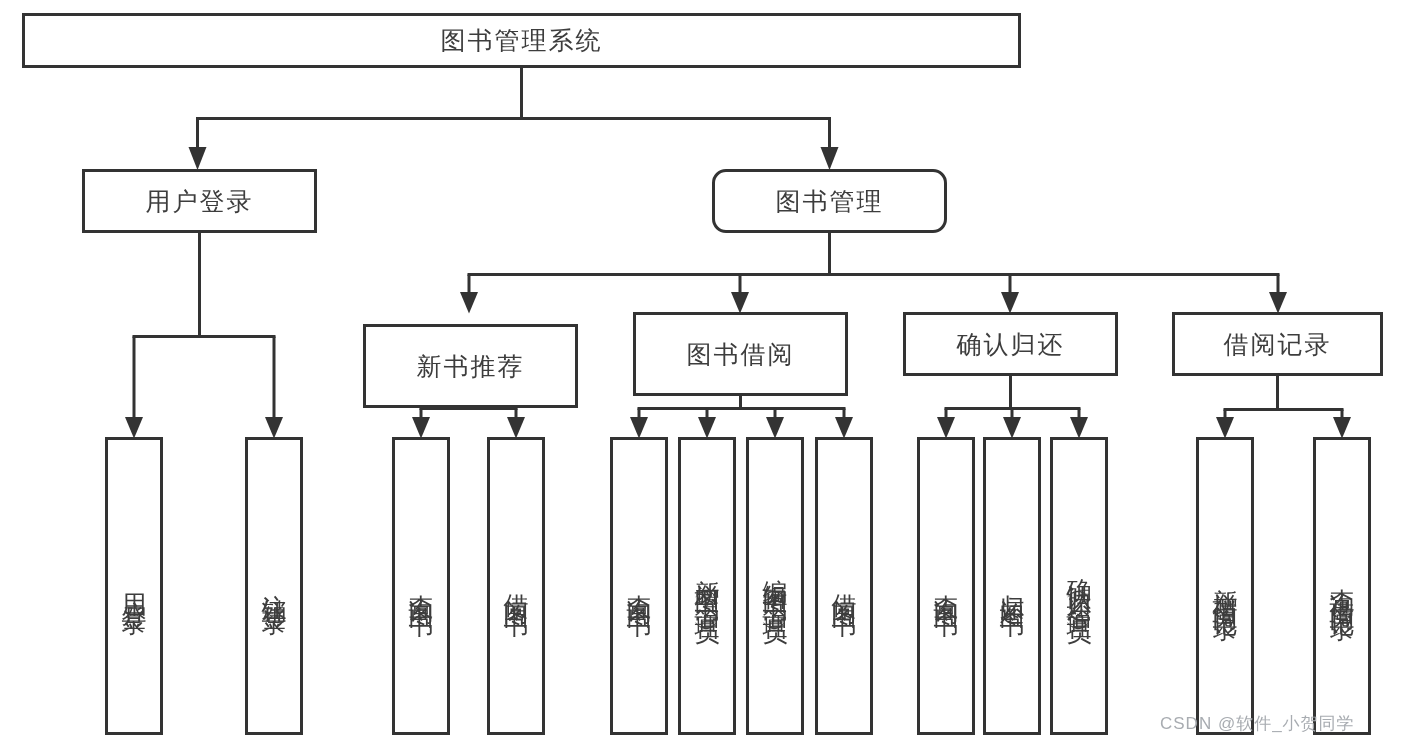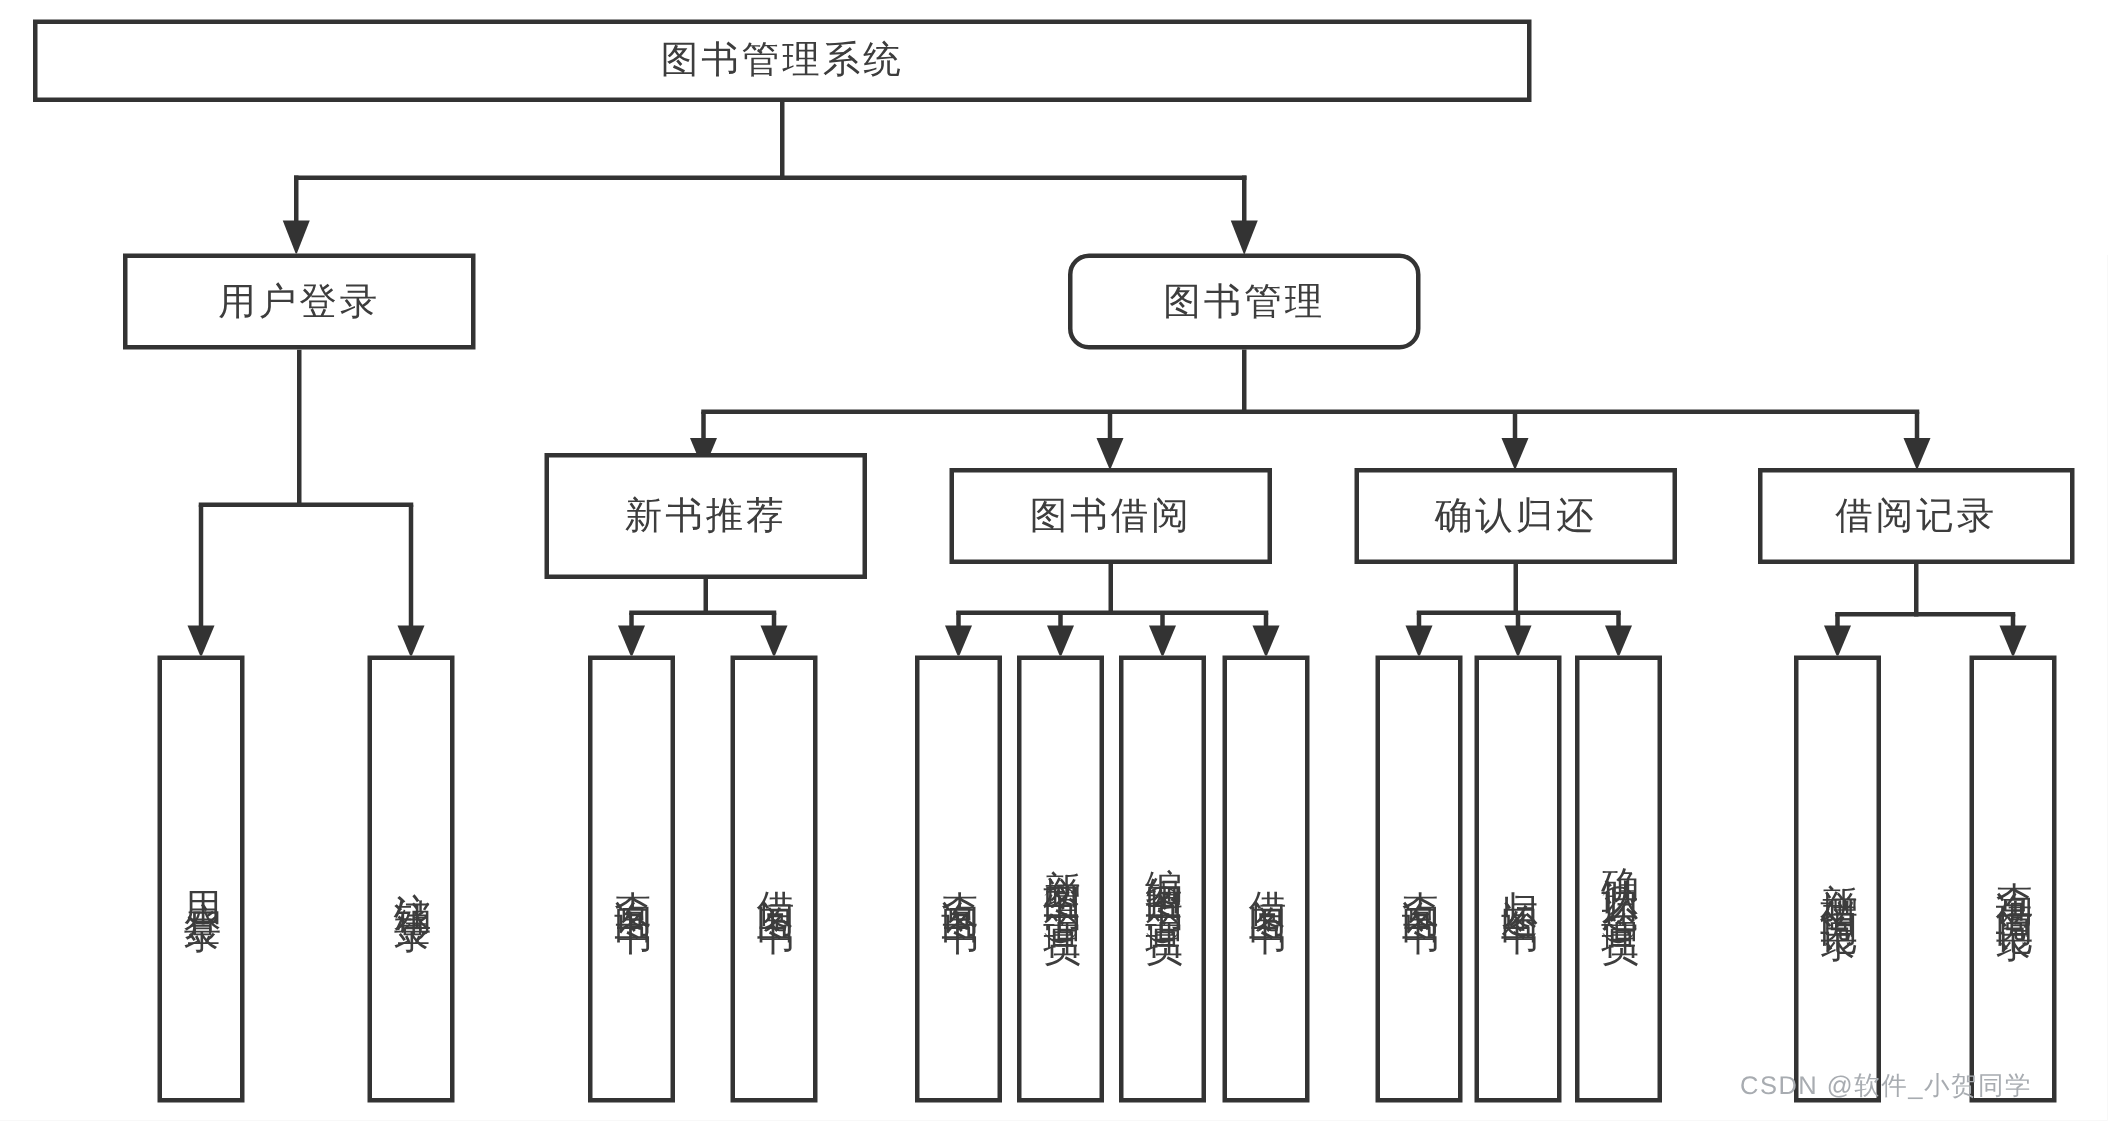--- a/index.html
+++ b/index.html
@@ -34,22 +34,22 @@
   .leaf{
     top:437px;width:58px;height:298px;
     writing-mode:vertical-rl;text-orientation:mixed;
     font-size:25px;letter-spacing:6px;line-height:1;
   }
 
   
   #b-root {left:22px;  top:13px;  width:999px;height:55px;}
   #b-ul   {left:82px;  top:169px; width:235px;height:64px;}
   #b-bm   {left:712px; top:169px; width:235px;height:64px;border-radius:14px;}
-  #b-nbr  {left:363px; top:302px; width:215px;height:84px;}
-  #b-bb   {left:633px; top:312px; width:215px;height:64px;}
+  #b-nbr  {left:363px; top:324px; width:215px;height:84px;}
+  #b-bb   {left:633px; top:312px; width:215px;height:84px;}
   #b-cb   {left:903px; top:312px; width:215px;height:64px;}
   #b-br   {left:1172px;top:312px; width:211px;height:64px;}
 
   #lf-login  {left:105px;}
   #lf-logout {left:245px;}
   #lf-nbr-q  {left:392px;}
   #lf-nbr-b  {left:487px;}
   #lf-bb-q   {left:610px;}
   #lf-bb-add {left:678px;}
   #lf-bb-edit{left:746px;}

